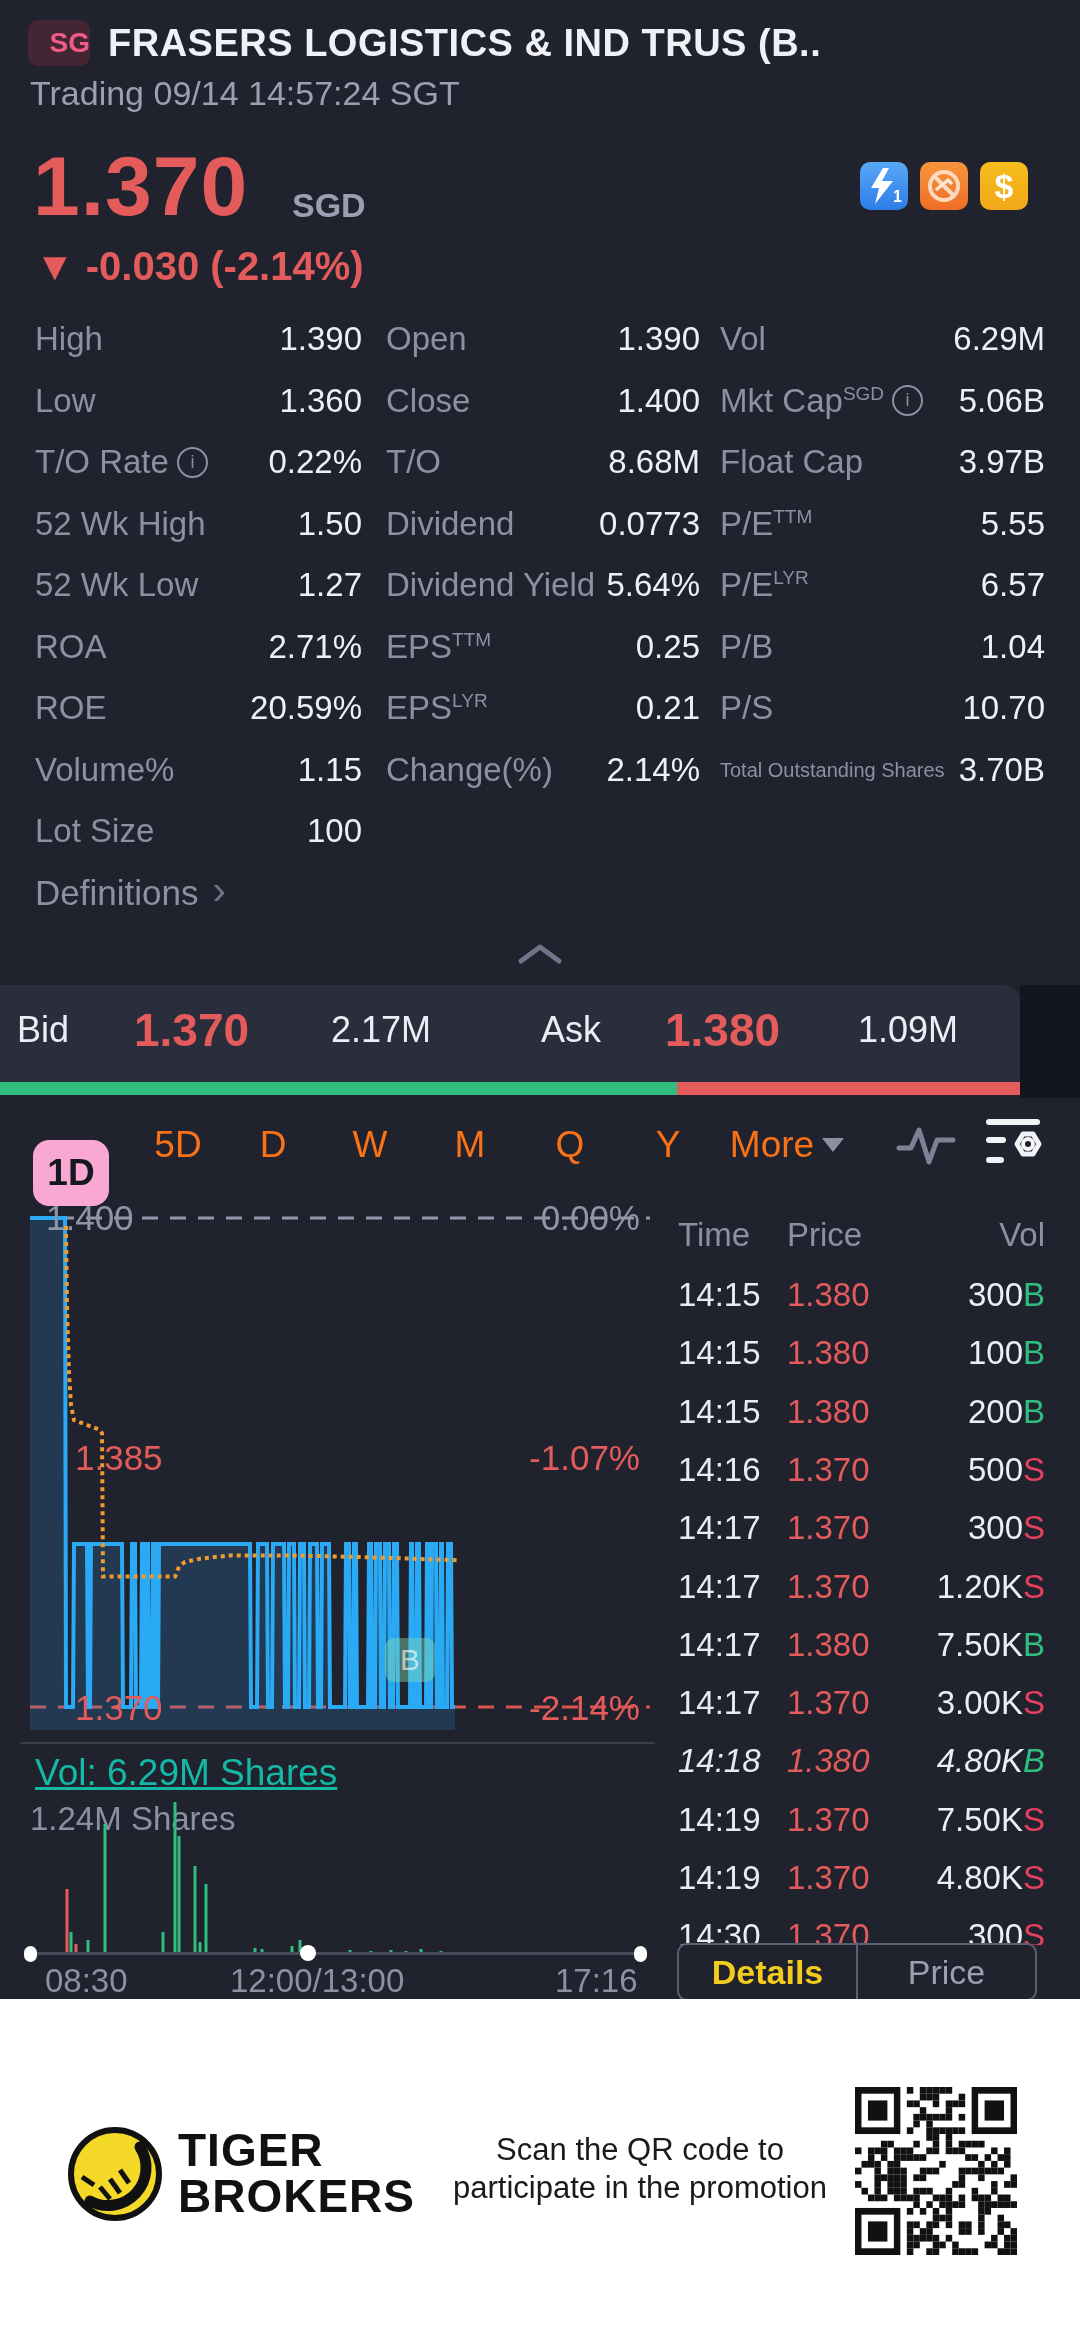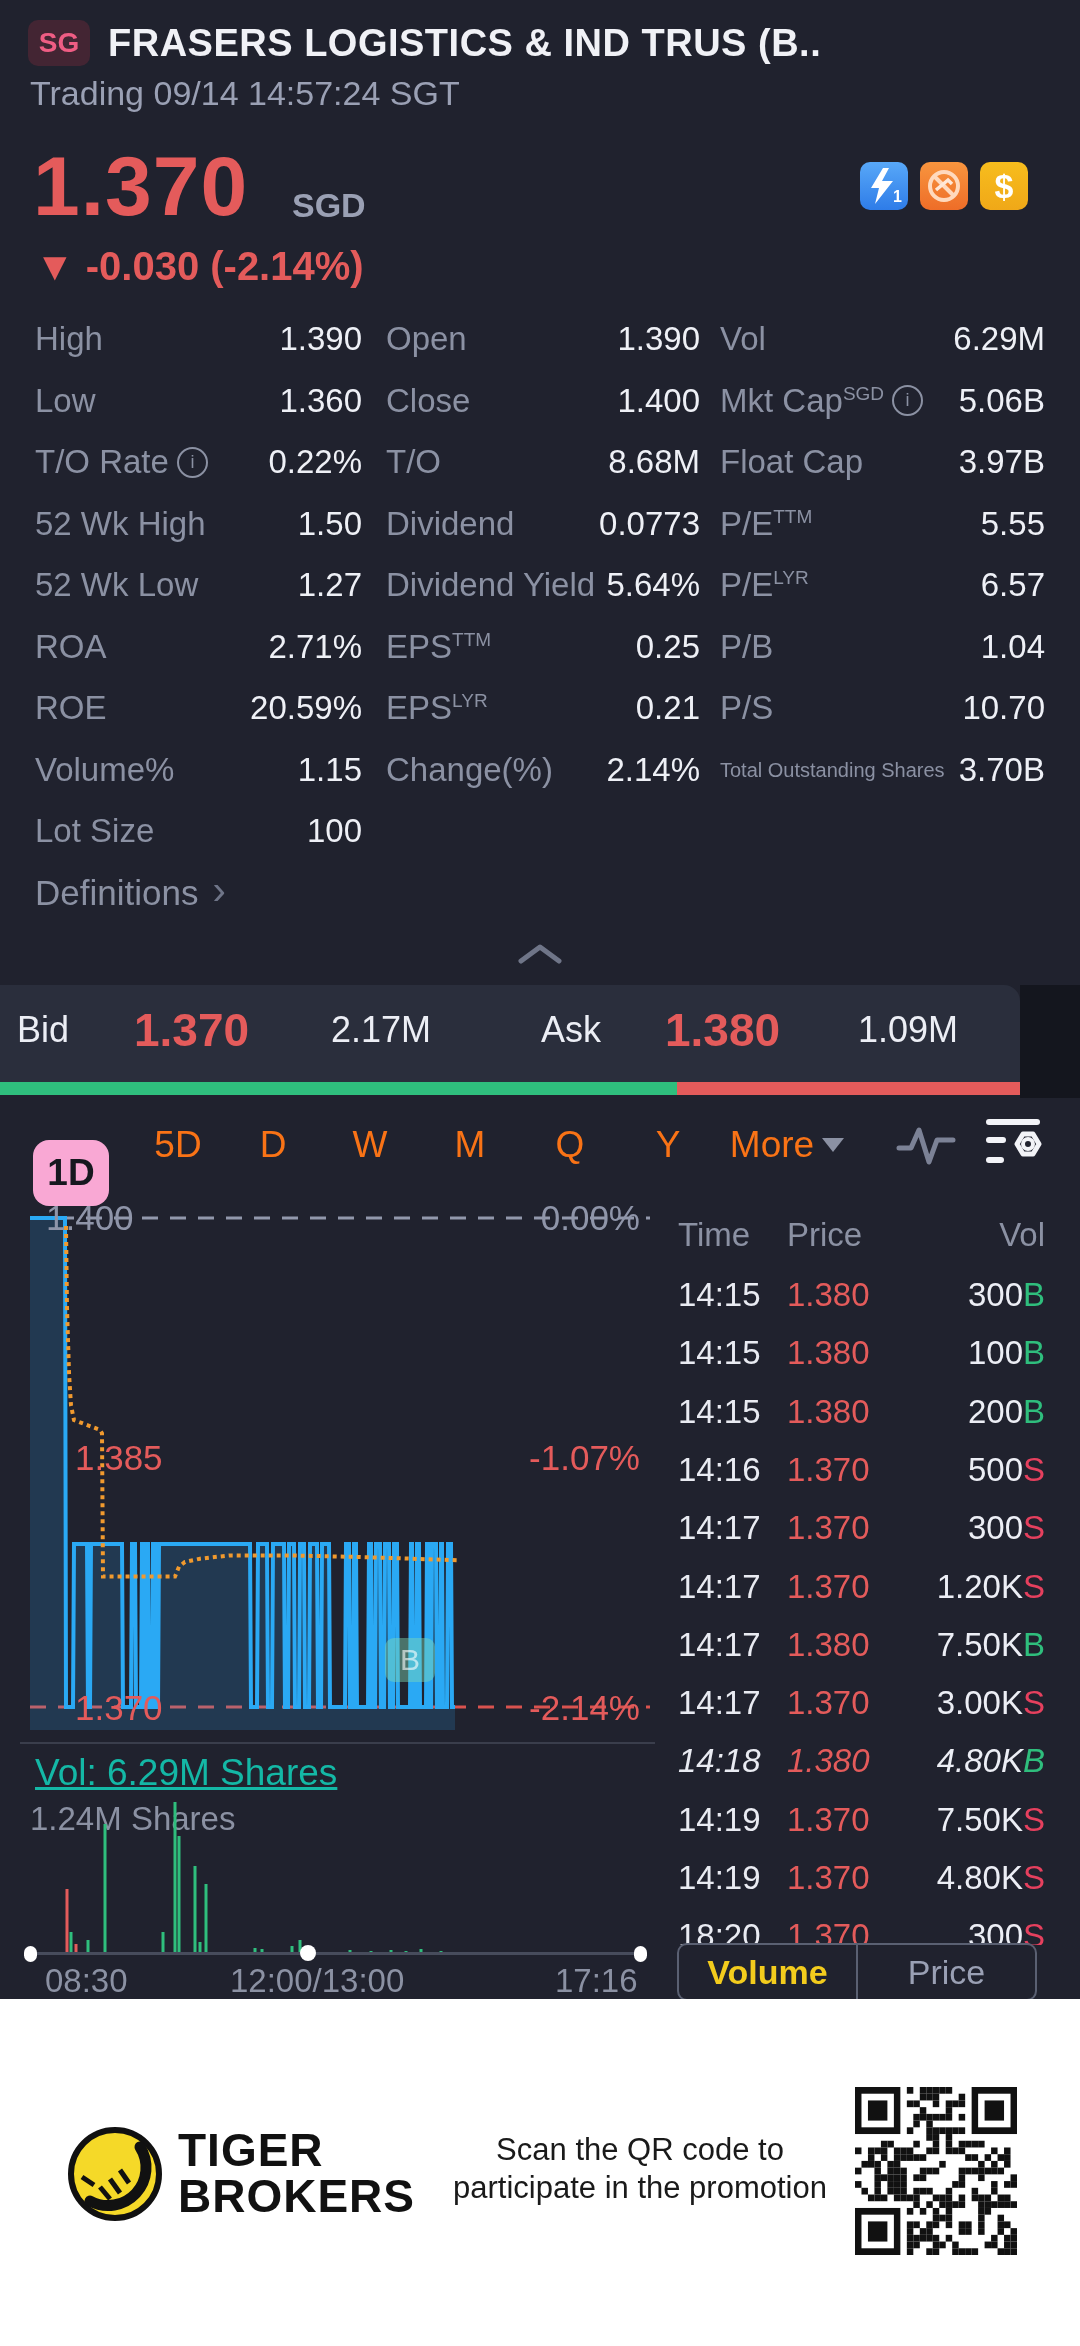--- a/index.html
+++ b/index.html
@@ -1,21 +1,21 @@
 <!DOCTYPE html>
 <html><head>
 <meta charset="utf-8">
 <style>
   html,body{margin:0;padding:0;background:#000;}
   .page{position:relative;width:1080px;height:2346px;background:#20222e;overflow:hidden;
         font-family:"Liberation Sans",sans-serif;-webkit-font-smoothing:antialiased;}
   .abs{position:absolute;}
   
   .badge-sg{left:28px;top:20px;width:62px;height:46px;background:#432533;border-radius:10px;
-            color:#ef5d84;font-size:28px;font-weight:600;display:flex;align-items:center;justify-content:center;}
+            color:#ef5d84;font-size:28px;font-weight:600;display:flex;align-items:center;justify-content:flex-end;}
   .title{left:108px;top:22px;font-size:38px;font-weight:700;color:#f0f1f6;letter-spacing:.5px;}
   .subtitle{left:30px;top:74px;font-size:34px;color:#9aa0b4;}
   
   .price-big{left:33px;top:138px;font-size:84px;font-weight:700;color:#e45b5b;letter-spacing:1px;}
   .price-cur{left:292px;top:186px;font-size:34px;font-weight:600;color:#9aa0b4;}
   .price-chg{left:35px;top:244px;font-size:40px;font-weight:600;color:#e45b5b;}
   .qicon{width:48px;height:48px;border-radius:10px;display:flex;align-items:center;justify-content:center;top:162px;}
   .qicon svg{display:block;}
   
   .stats{left:0;top:308px;width:1080px;}
@@ -398,28 +398,28 @@
         <span class="t-time">14:19</span>
         <span class="t-price">1.370</span>
         <span class="t-vol"><span>7.50K</span><span class="S">S</span></span>
       </div>
       <div class="trow" style="top: 658px;">
         <span class="t-time">14:19</span>
         <span class="t-price">1.370</span>
         <span class="t-vol"><span>4.80K</span><span class="S">S</span></span>
       </div>
       <div class="trow" style="top: 716.3px;">
-        <span class="t-time">18:20</span>
+        <span class="t-time">14:30</span>
         <span class="t-price">1.370</span>
         <span class="t-vol"><span>300</span><span class="S">S</span></span>
       </div>
     </div>
 
   <div class="abs seg">
-    <div class="half on">Volume</div>
+    <div class="half on">Details</div>
     <div class="half off">Price</div>
   </div>
 
   <div class="abs footer">
     <svg style="position:absolute;left:66px;top:126px;" width="98" height="98" viewBox="0 0 98 98">
       <circle cx="49" cy="49" r="44" fill="#f5d928" stroke="#111" stroke-width="6"></circle>
       <path d="M74 22 A38 38 0 0 1 24 76" fill="none" stroke="#111" stroke-width="11" stroke-linecap="round"></path>
       <line x1="34" y1="62" x2="44" y2="74" stroke="#111" stroke-width="5"></line>
       <line x1="44" y1="54" x2="54" y2="68" stroke="#111" stroke-width="5"></line>
       <line x1="54" y1="45" x2="63" y2="58" stroke="#111" stroke-width="5"></line>

